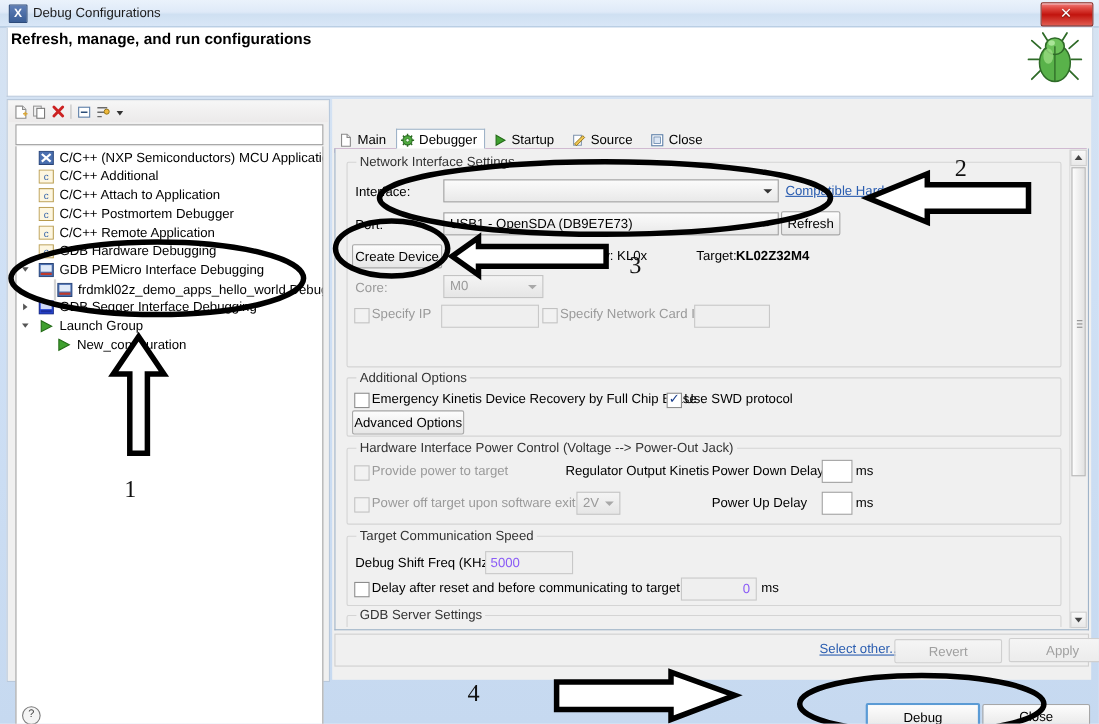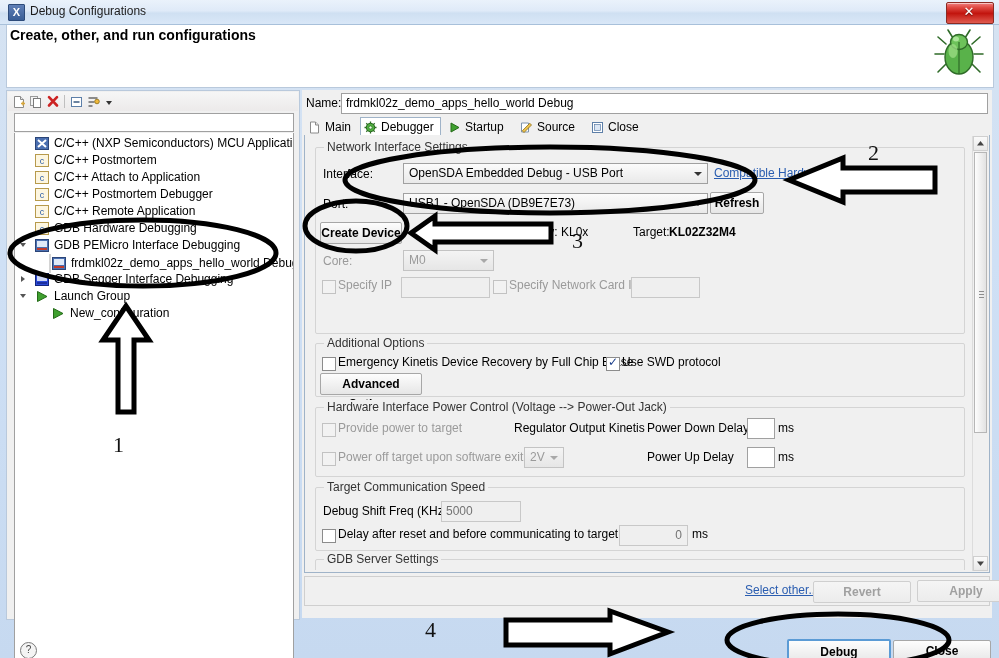--- a/index.html
+++ b/index.html
@@ -90,25 +90,25 @@
   .combo .v{position:absolute;left:5px;top:2px;font-size:12px;}
   .combo .arw{position:absolute;right:5px;top:8px;width:0;height:0;
               border-left:4px solid transparent;border-right:4px solid transparent;border-top:4px solid #333;}
   .combo.dim{background:linear-gradient(to bottom,#f4f4f4,#e6e6e6);border-color:#c3c3c3;}
   .combo.dim .v{color:#9a9a9a;}
   .combo.dim .arw{border-top-color:#a8a8a8;}
 
   .txt{position:absolute;height:19px;background:#fff;border:1px solid #a0a0a0;}
   .txt span{position:absolute;left:4px;top:2px;font-size:12px;}
   .txt.ro{background:#efefef;border-color:#c8c8c8;}
-  .txt.ro span{color:#737373;text-align:center;}
+  .txt.ro span{color:#8b5cf6;text-align:center;}
   .txt.rnum span{left:auto;right:5px;}
 
   .btn{position:absolute;height:20px;background:linear-gradient(to bottom,#fdfdfd,#e6e6e6);
-       border:1px solid #a7a7a7;border-radius:2px;text-align:center;font-size:12px;line-height:20px;font-weight:bold;}
+       border:1px solid #a7a7a7;border-radius:2px;text-align:center;font-size:12px;line-height:20px;}
   .btn.dis{color:#a0a0a0;background:linear-gradient(to bottom,#f5f5f5,#ececec);border-color:#cfcfcf;}
 
   .chk{position:absolute;width:12px;height:12px;background:#fff;border:1px solid #8c8c8c;}
   .chk.dis{background:#f2f2f2;border-color:#c2c2c2;}
   .chk .tick{position:absolute;left:1px;top:-2px;font-size:12px;color:#1b3f8b;line-height:12px;}
 
   .link{position:absolute;font-size:12px;color:#2a5db0;text-decoration:underline;}
 
   
   .vscroll{position:absolute;right:1px;top:1px;width:15px;height:435px;background:#f0f0f0;border-left:1px solid #dcdcdc;}
@@ -135,21 +135,21 @@
 
   <div class="titlebar">
     <div class="title-icon">X</div>
     <div class="title-text">Debug Configurations</div>
     <div class="btn-close">
       <div class="x">✕</div>
     </div>
   </div>
 
   <div class="header"></div>
-  <div class="header-title">Create, other, and run configurations</div>
+  <div class="header-title">Refresh, manage, and run configurations</div>
   <svg class="bug" viewBox="0 0 58 60">
     <g stroke="#2f6b28" stroke-width="1.6" fill="none" stroke-linecap="round">
       <path d="M16 20 L8 13 M14 30 L5 30 M16 40 L8 48 M42 20 L50 13 M44 30 L53 30 M42 40 L50 48"></path>
       <path d="M23 14 L18 6 M35 14 L40 6"></path>
     </g>
     <ellipse cx="29" cy="33" rx="14" ry="17" fill="#59b24a" stroke="#2f6b28" stroke-width="1.4"></ellipse>
     <ellipse cx="29" cy="18" rx="8.5" ry="7.5" fill="#6dc25a" stroke="#2f6b28" stroke-width="1.4"></ellipse>
     <path d="M29 18 L29 50" stroke="#2f6b28" stroke-width="1.2"></path>
     <ellipse cx="23" cy="27" rx="4.5" ry="7" fill="#9ede85" opacity=".75"></ellipse>
     <ellipse cx="26" cy="15" rx="3" ry="2.5" fill="#b9eda8" opacity=".8"></ellipse>
@@ -192,21 +192,21 @@
               <rect x="0.5" y="0.5" width="13" height="12" fill="#4a6fb0" stroke="#2b4578"></rect>
               <path d="M3 3 L11 10 M11 3 L3 10" stroke="#fff" stroke-width="2"></path>
             </svg></span>
           <span class="lbl">C/C++ (NXP Semiconductors) MCU Application</span>
         </div>
         <div class="trow" style="left: 18px; top: 19px;">
           <span class="tic"><svg viewBox="0 0 14 13" width="14" height="13">
               <rect x="0.5" y="0.5" width="13" height="12" fill="#fdf6e0" stroke="#b79a4c"></rect>
               <text x="7" y="10" font-size="9" text-anchor="middle" fill="#2e5fa8" font-family="sans-serif">c</text>
             </svg></span>
-          <span class="lbl">C/C++ Postmortem</span>
+          <span class="lbl">C/C++ Additional</span>
         </div>
         <div class="trow" style="left: 18px; top: 36px;">
           <span class="tic"><svg viewBox="0 0 14 13" width="14" height="13">
               <rect x="0.5" y="0.5" width="13" height="12" fill="#fdf6e0" stroke="#b79a4c"></rect>
               <text x="7" y="10" font-size="9" text-anchor="middle" fill="#2e5fa8" font-family="sans-serif">c</text>
             </svg></span>
           <span class="lbl">C/C++ Attach to Application</span>
         </div>
         <div class="trow" style="left: 18px; top: 53px;">
           <span class="tic"><svg viewBox="0 0 14 13" width="14" height="13">
@@ -267,26 +267,20 @@
               <path d="M2.5 1.5 L12 6.5 L2.5 11.5 Z" fill="#3fa02f" stroke="#246b18"></path>
             </svg></span>
           <span class="lbl">New_configuration</span>
         </div>
       </div>
 
   </div>
 
   <div class="rightpanel">
 
-    <div class="namerow">
-      <div class="lab">Name:</div>
-      <div class="namefield">
-        <span>frdmkl02z_demo_apps_hello_world Debug</span>
-      </div>
-    </div>
 
     <div class="tabstrip">
       <div class="tab" style="left:0">
         <svg class="tabico" viewBox="0 0 13 13">
           <path d="M2.5 1h5l3 3v8h-8z" fill="#fff" stroke="#8a8a8a"></path>
             <path d="M7.5 1v3h3" fill="#e6e6e6" stroke="#8a8a8a"></path>
         </svg>
         <span>Main</span>
       </div>
       <div class="tab active" style="left:56px">
@@ -322,21 +316,20 @@
     </div>
 
     <div class="content">
       <div class="pane">
 
         <div class="group" style="left:10px;top:12px;width:648px;height:185px">
           <div class="glabel">Network Interface Settings</div>
         </div>
         <div class="lab" style="left:18px;top:32px">Interface:</div>
         <div class="combo" style="left:98px;top:28px;width:303px">
-          <div class="v">OpenSDA Embedded Debug - USB Port</div>
           <div class="arw"></div>
         </div>
         <div class="link" style="left:409px;top:31px">Compatible Hardware</div>
 
         <div class="lab" style="left:18px;top:62px">Port:</div>
         <div class="combo" style="left:98px;top:58px;width:303px">
           <div class="v">USB1 - OpenSDA (DB9E7E73)</div>
           <div class="arw"></div>
         </div>
         <div class="btn" style="left:405px;top:57px;width:52px">Refresh</div>

